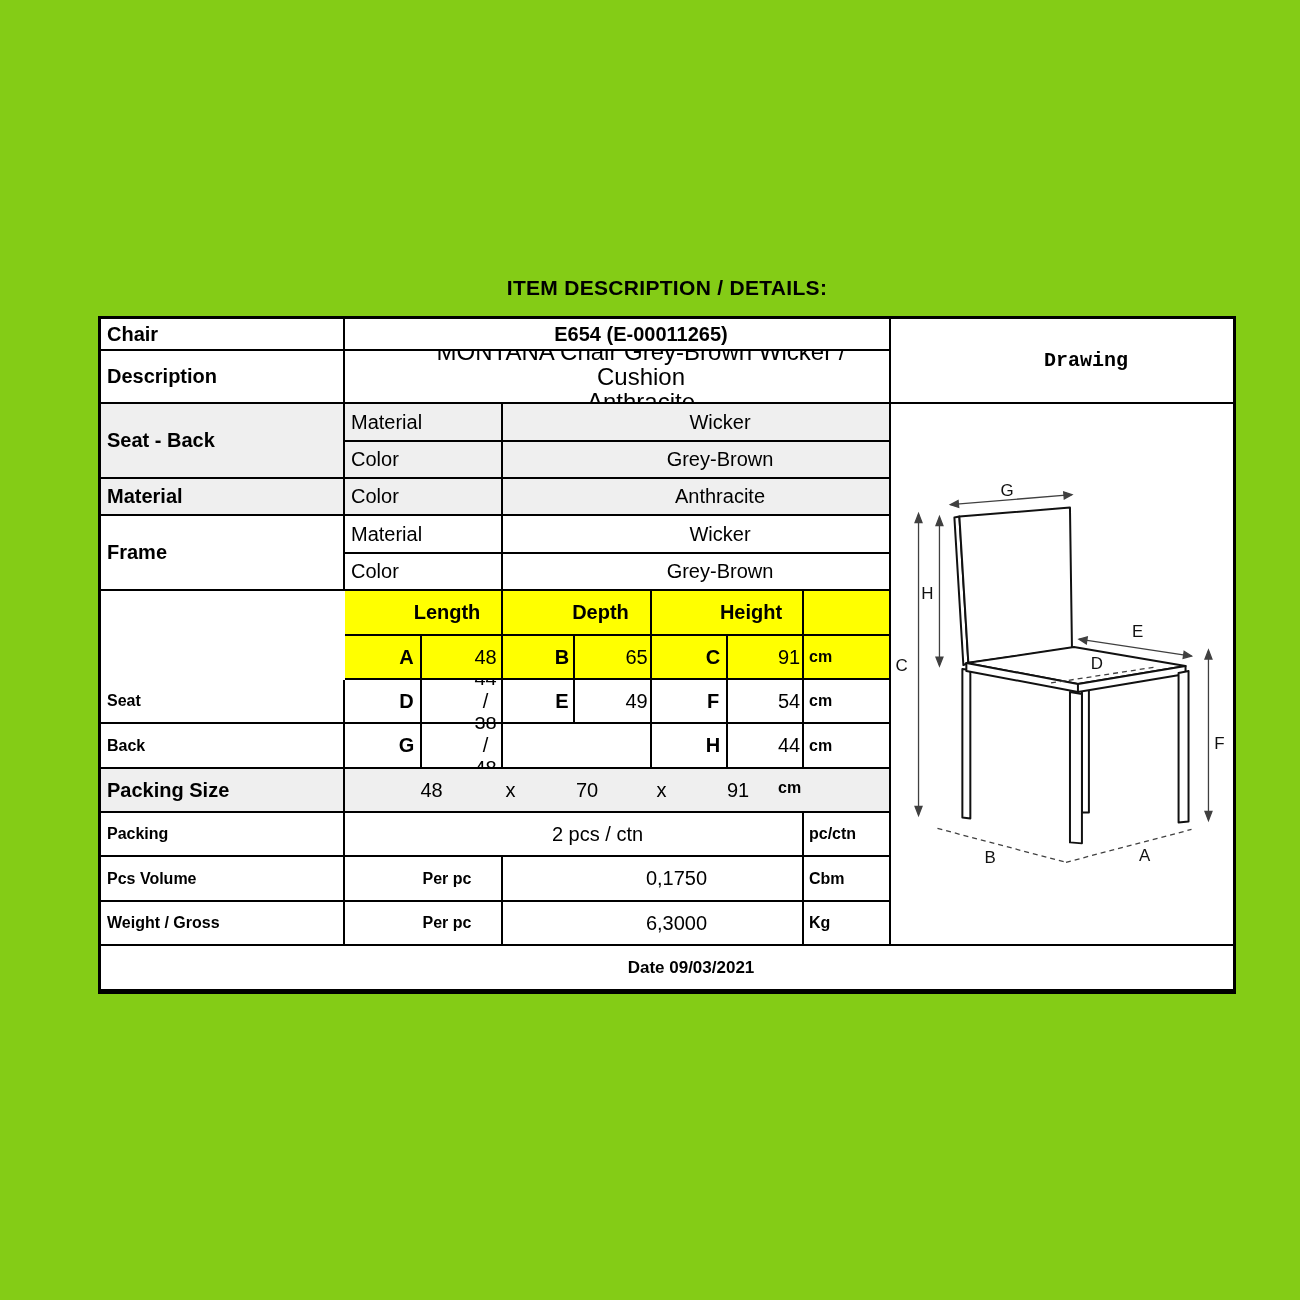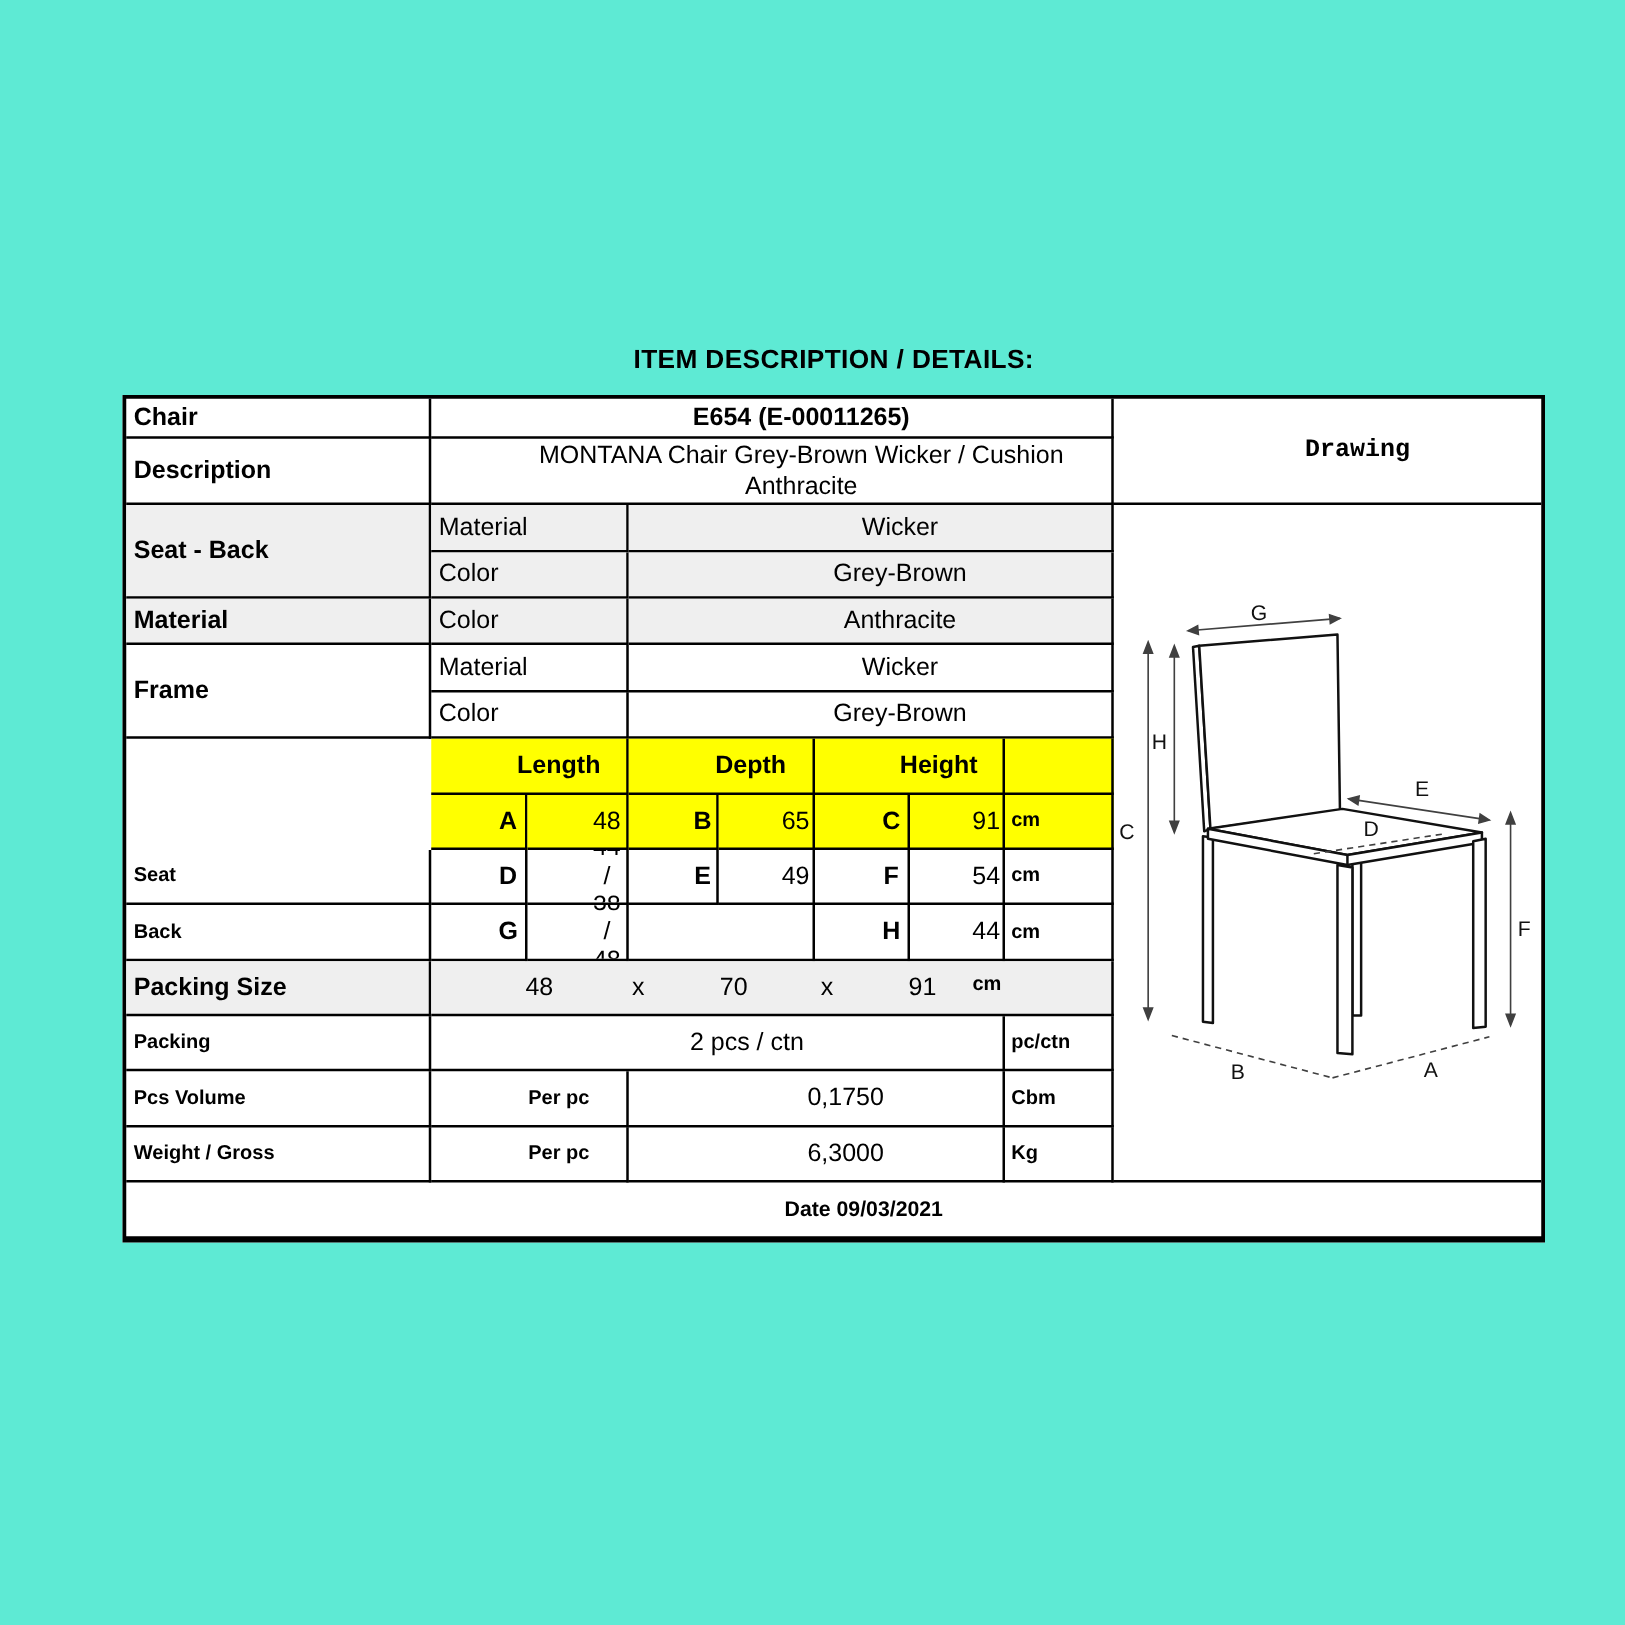--- a/index.html
+++ b/index.html
@@ -1,16 +1,16 @@
 <!DOCTYPE html>
 <html><head>
 <meta charset="utf-8">
 <style>
   html,body{margin:0;padding:0;background:#fff;}
-  .sheet{position:relative;width:1300px;height:1300px;background:#5eead4;
+  .sheet{position:relative;width:1300px;height:1300px;background:#84cc16;
          font-family:"Liberation Sans",sans-serif;color:#000;}
   .title{position:absolute;left:98px;top:276px;width:1138px;text-align:center;
          font-size:21px;font-weight:bold;letter-spacing:.3px;}
   .spec{position:absolute;left:98px;top:316px;
         display:grid;
         grid-template-columns:244px 77px 81px 72px 77px 76px 76px 87px 342px;
         grid-template-rows:32px 53px 38px 37px 37px 38px 37px 45px 44px 44px 45px 44px 44px 45px 44px 43px;
         border:3px solid #000;border-bottom:5px solid #000;background:#fff;}
   .cell{border-right:2px solid #000;border-bottom:2px solid #000;
         display:flex;align-items:center;box-sizing:border-box;overflow:hidden;padding-left:48px;}
@@ -18,21 +18,21 @@
   .no-bb{border-bottom:none;}
   .shaded{background:#efefef;}
   .yellow{background:#ffff00;}
   .lbl-big{font-size:20px;font-weight:bold;padding-left:6px;}
   .lbl-sm{font-size:16px;font-weight:bold;padding-left:6px;}
   .attr{font-size:20px;padding-left:6px;}
   .val{font-size:20px;justify-content:center;text-align:center;}
   .bold{font-weight:bold;}
   .unit{font-size:16px;font-weight:bold;padding-left:5px;}
   .per{font-size:16px;font-weight:bold;justify-content:center;}
-  .desc-lines{width:100%;font-size:20px;line-height:25px;}
+  .desc-lines{width:100%;font-size:24px;line-height:25px;}
   .desc-lines span{display:block;}
   .psize-strip{display:flex;width:100%;font-size:20px;}
   .psize-strip .seg{text-align:center;}
   .psize-strip .seg-cm{font-size:16px;font-weight:bold;text-align:left;padding-left:2px;}
   .date-cell{justify-content:center;font-size:17px;font-weight:bold;}
   .drawing-header{justify-content:center;font-size:20px;font-weight:bold;font-family:Liberation Mono, monospace;}
   .drawing-cell{position:relative;padding:0;}
   .drawing-cell svg{position:absolute;left:0;top:0;width:100%;height:100%;}
 </style>
 </head>

